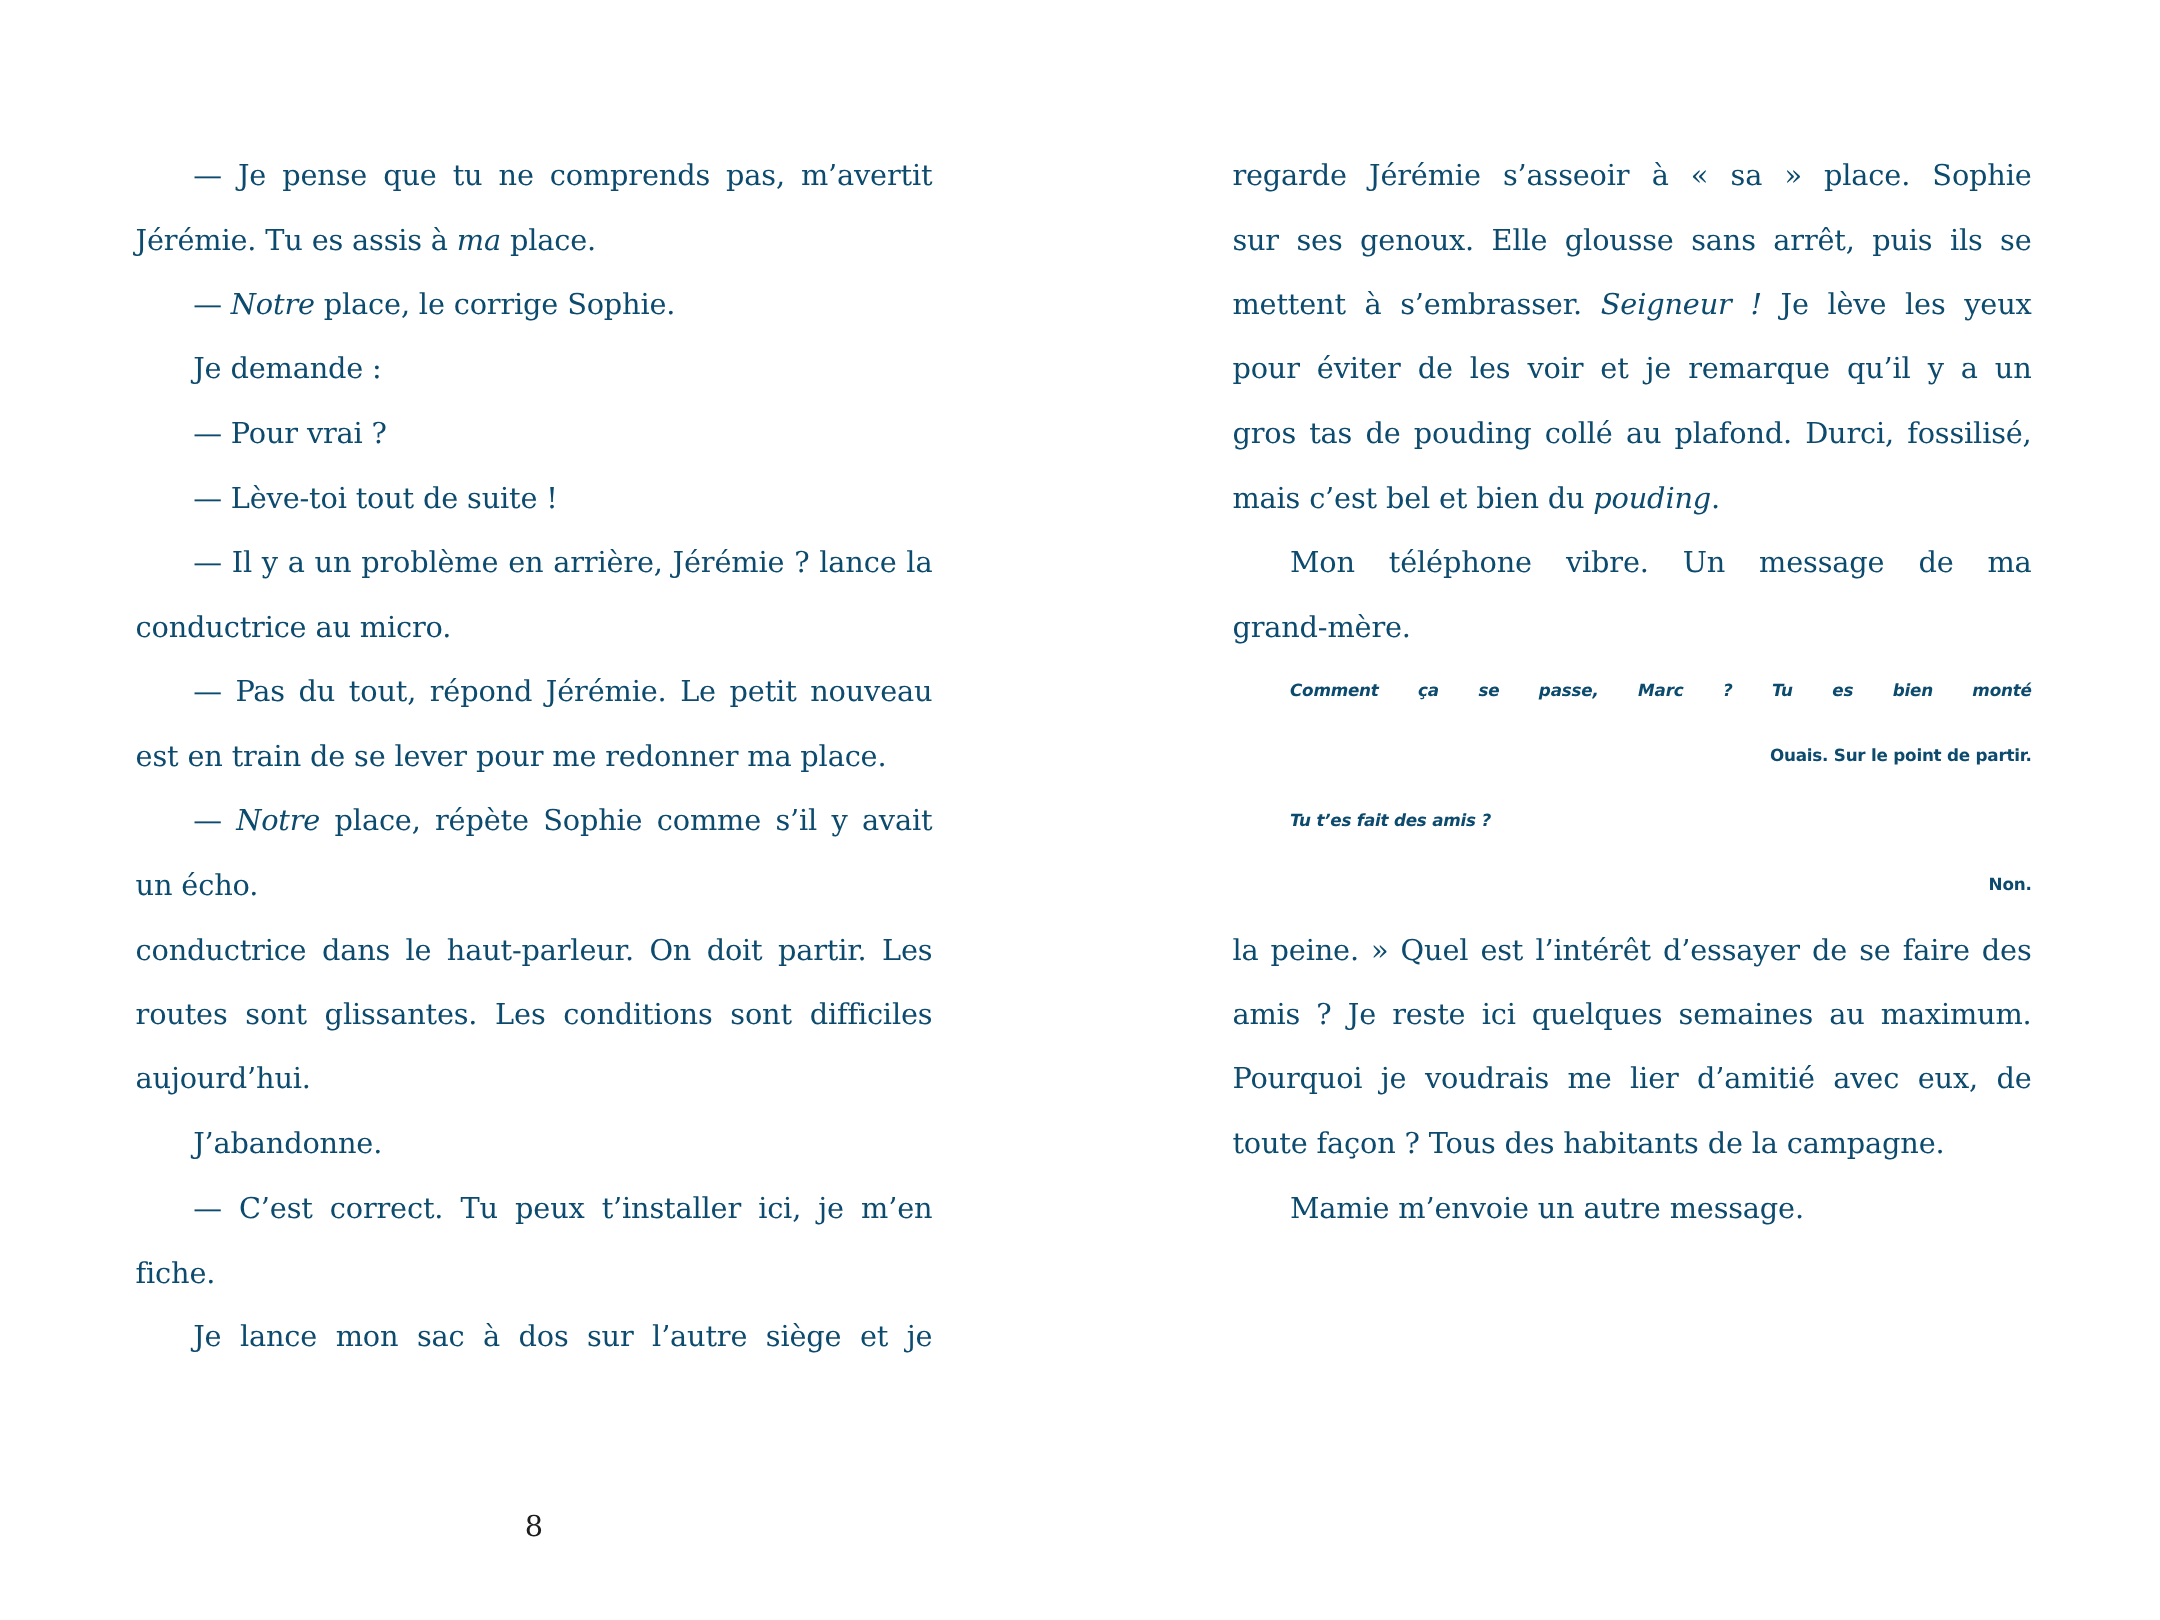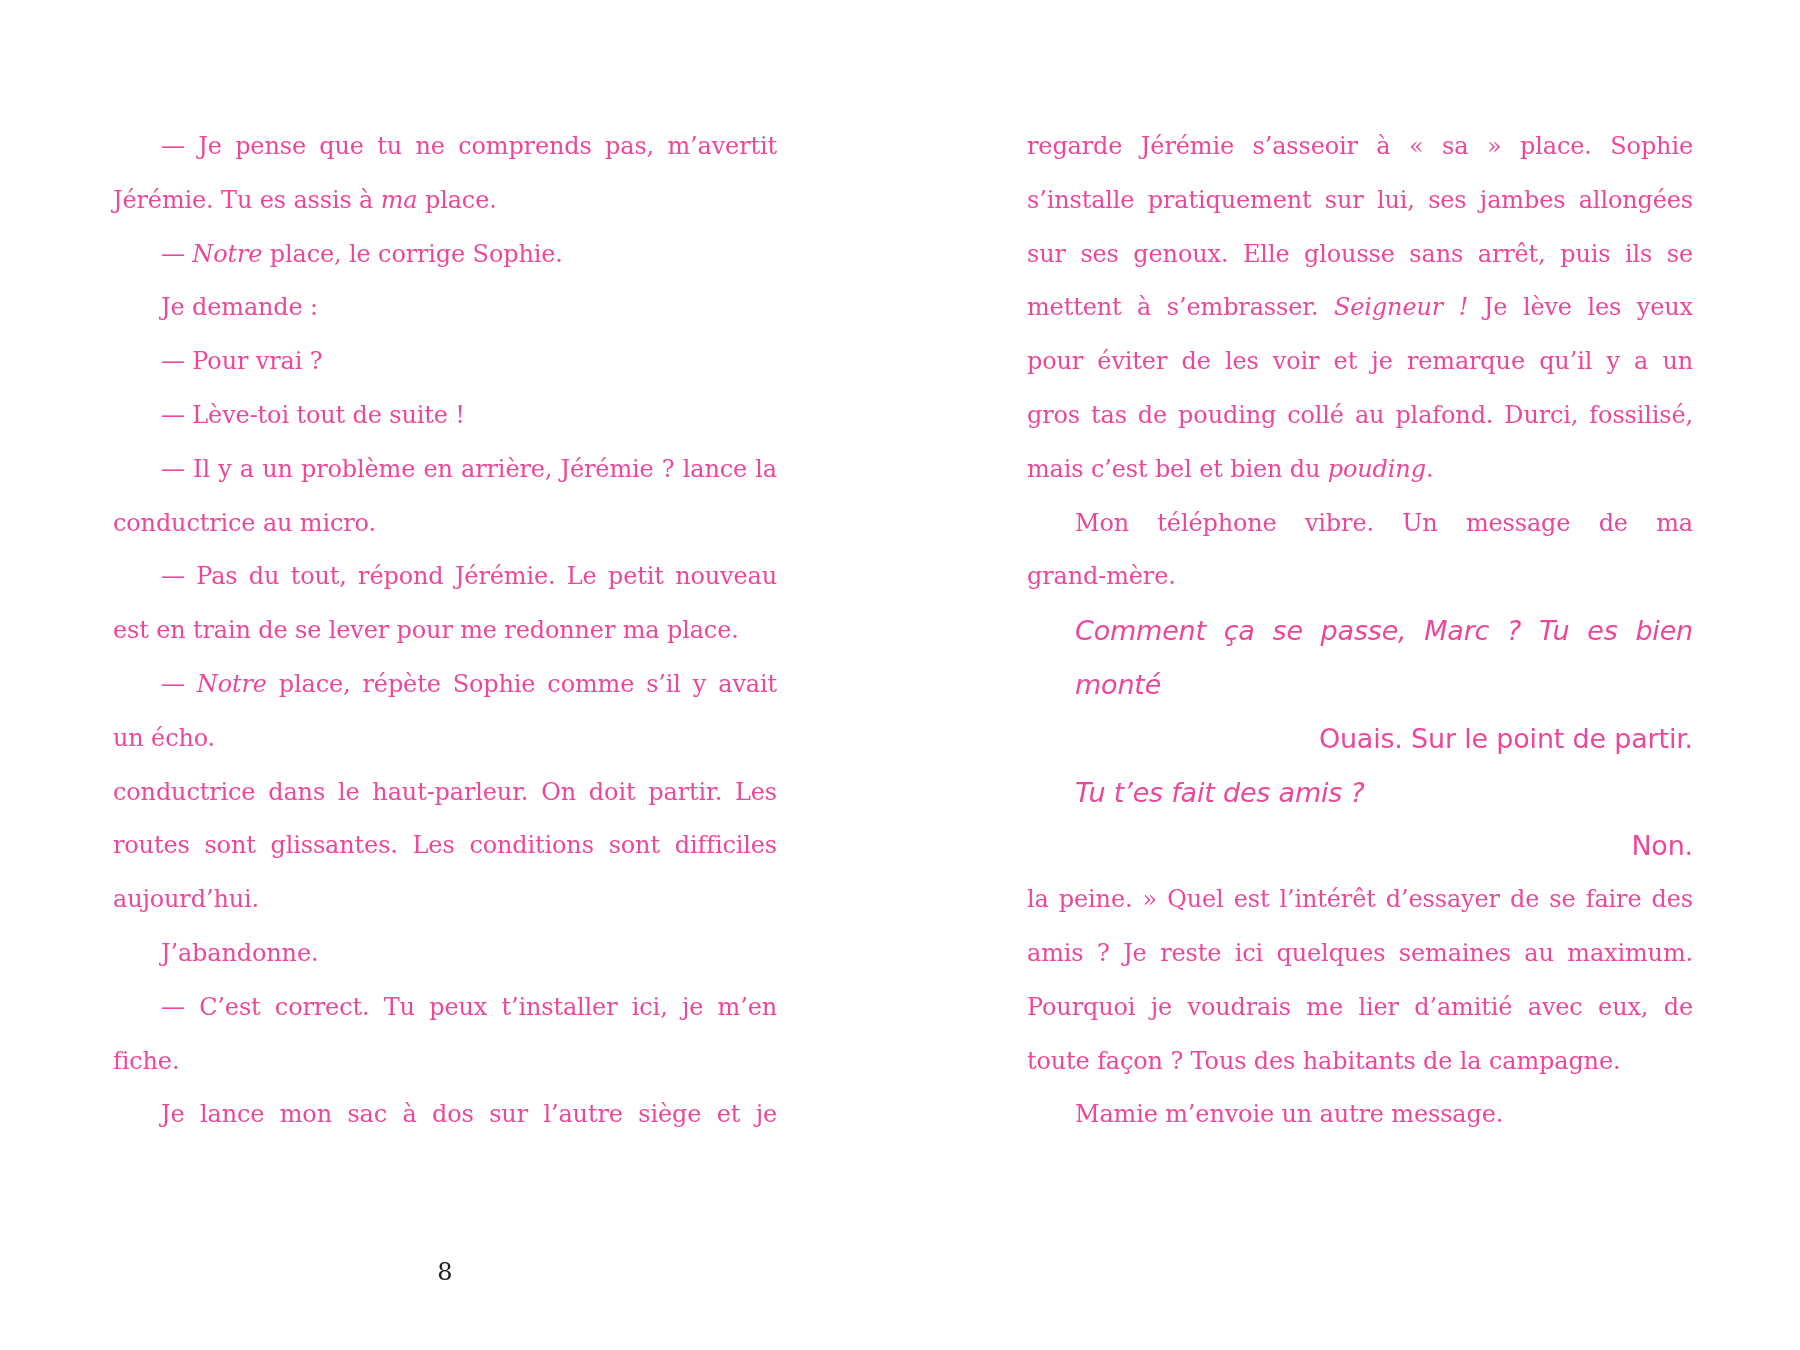--- a/index.html
+++ b/index.html
@@ -25,38 +25,38 @@
   .page-left  { left: 0; }
   .page-right { left: 900px; }
 
   .column {
     position: absolute;
     top: 120px;
     font-family: "DejaVu Serif", serif;
     font-size: 24px;
     line-height: 53.8px;
     letter-spacing: -0.15px;
-    color: #ec4899;
+    color: #0c4a6e;
   }
   .col-left  { left: 113px; width: 664px; }
   .col-right { left: 127px; width: 666px; }
 
   .line { min-height: 53.8px; }
   .just {
     text-align: justify;
     text-align-last: justify;
   }
   .ind-para  { padding-left: 48px; }
   .ind-reply { padding-left: 94px; text-align: right; }
   .it { font-style: italic; }
 
   .f-message, .f-message-italic {
     font-family: "DejaVu Sans", sans-serif;
-    font-weight: normal;
-    font-size: 27px;
+    font-weight: bold;
+    font-size: 14px;
     letter-spacing: -0.2px;
   }
   .f-message-italic { font-style: italic; }
 
   .folio {
     position: absolute;
     top: 1256px;
     text-align: center;
     font-family: "DejaVu Serif", serif;
     font-size: 24px;
@@ -91,21 +91,20 @@
         <div class="line ind-para f-body just"><span>— C’est correct. Tu peux t’installer ici, je m’en</span></div>
         <div class="line ind-none f-body"><span>fiche.</span></div>
         <div class="line ind-para f-body just"><span>Je lance mon sac à dos sur l’autre siège et je</span></div>
       </div>
     <div class="folio folio-left">8</div>
   </div>
 
   <div class="page page-right">
     <div class="column col-right">
         <div class="line ind-none f-body just"><span>regarde Jérémie s’asseoir à « sa » place. Sophie</span></div>
-        <div class="line ind-none f-body just"><span>s’installe pratiquement sur lui, ses jambes allongées</span></div>
         <div class="line ind-none f-body just"><span>sur ses genoux. Elle glousse sans arrêt, puis ils se</span></div>
         <div class="line ind-none f-body just"><span>mettent à s’embrasser. </span><span class="it">Seigneur !</span><span> Je lève les yeux</span></div>
         <div class="line ind-none f-body just"><span>pour éviter de les voir et je remarque qu’il y a un</span></div>
         <div class="line ind-none f-body just"><span>gros tas de pouding collé au plafond. Durci, fossilisé,</span></div>
         <div class="line ind-none f-body"><span>mais c’est bel et bien du </span><span class="it">pouding</span><span>.</span></div>
         <div class="line ind-para f-body just"><span>Mon téléphone vibre. Un message de ma</span></div>
         <div class="line ind-none f-body"><span>grand-mère.</span></div>
         <div class="line ind-para f-message-italic just"><span>Comment ça se passe, Marc ? Tu es bien monté</span></div>
         <div class="line ind-reply f-message"><span>Ouais. Sur le point de partir.</span></div>
         <div class="line ind-para f-message-italic"><span>Tu t’es fait des amis ?</span></div>

